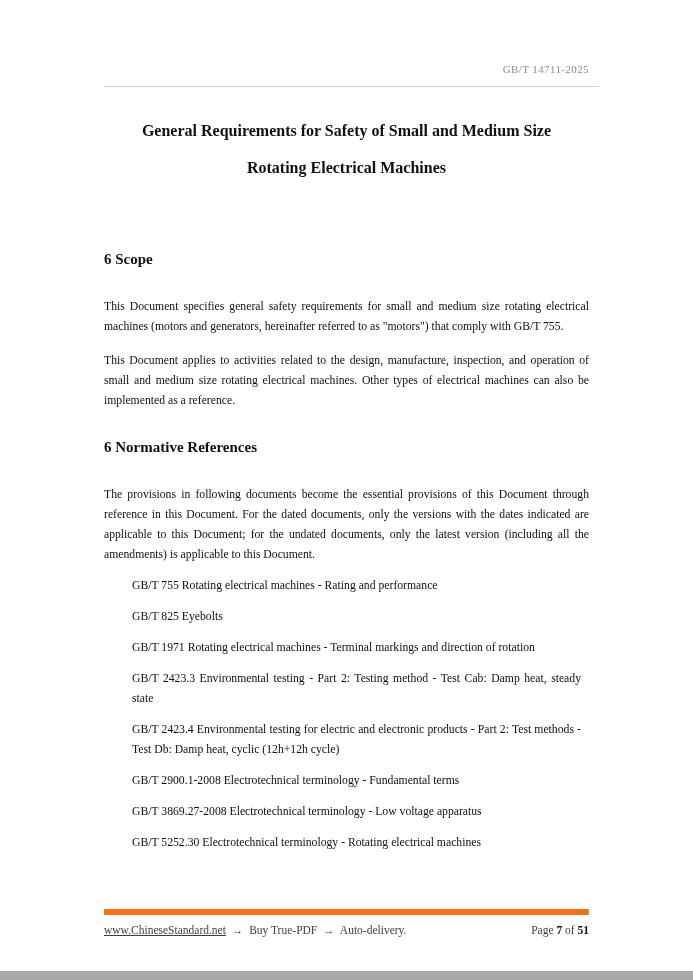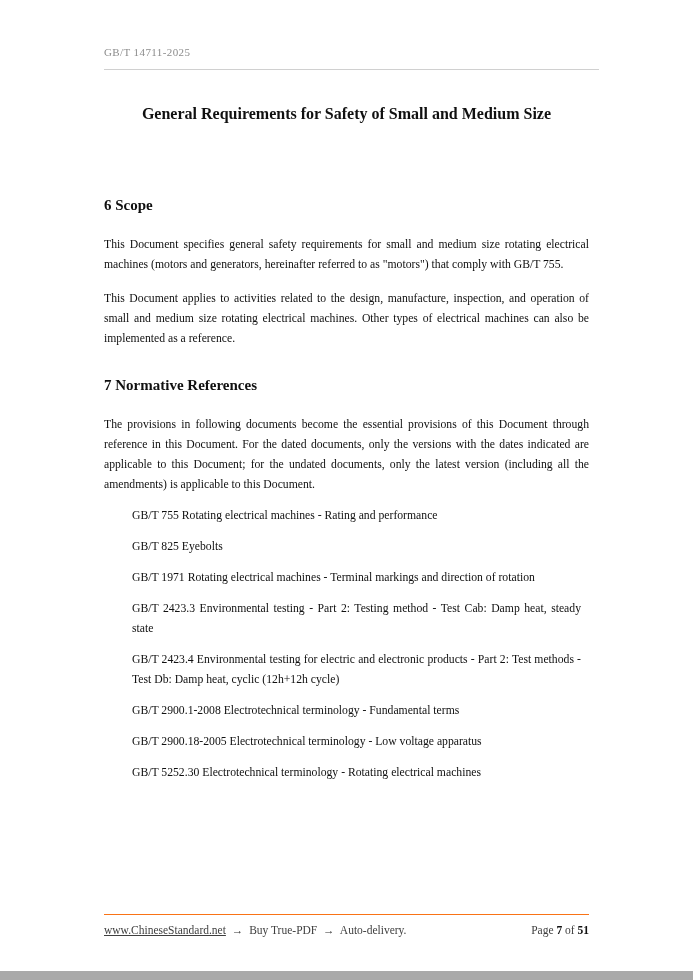--- a/index.html
+++ b/index.html
@@ -9,22 +9,22 @@
     height: 980px;
     margin: 0 auto;
     background: #ffffff;
     overflow: hidden;
     font-family: "Liberation Serif", serif;
     color: #101010;
   }
   .content { padding: 0 104px; }
 
   .std-code {
-    padding-top: 46px;
-    text-align: left;
+    padding-top: 63px;
+    text-align: right;
     font-size: 11px;
     letter-spacing: 0.4px;
     color: #8c8c8c;
   }
   .head-rule {
     margin: 11px auto 0;
     width: 495px;
     height: 0;
     border-top: 1px solid #d0d0d0;
   }
@@ -46,36 +46,36 @@
   }
   #scope-heading     { margin-top: 70px; }
   #normative-heading { margin-top: 26px; }
 
   .para {
     font-size: 11.7px;
     line-height: 20px;
     text-align: justify;
     margin: 14px 0 0 0;
   }
-  .para.first-after-heading { margin-top: 20px; }
+  .para.first-after-heading { margin-top: 28px; }
 
   .refs { margin-top: 7px; }
   .ref {
     margin: 11px 8px 0 28px;
     font-size: 11.7px;
     line-height: 20px;
     text-align: justify;
   }
 
   .footer {
     position: absolute;
     left: 104px;
     right: 104px;
     bottom: 44px;
-    border-top: 1px solid #f97316;
+    border-top: 6px solid #f97316;
     padding-top: 9px;
     display: flex;
     justify-content: space-between;
     align-items: baseline;
     font-size: 11.5px;
     color: #3e3e3e;
   }
   .footer-left span, .footer-left a { margin-right: 3px; }
   .footer-link {
     color: #3e3e3e;
@@ -94,36 +94,37 @@
 </head>
 <body>
 
 <div class="page">
   <div class="content">
 
     <div class="std-code">GB/T 14711-2025</div>
     <div class="head-rule"></div>
 
     <div class="title-line first">General Requirements for Safety of Small and Medium Size</div>
+    <div class="title-line second">Rotating Electrical Machines</div>
 
     <h2 class="section" id="scope-heading">6 Scope</h2>
     <p class="para first-after-heading">This Document specifies general safety requirements for small and medium size rotating electrical machines (motors and generators, hereinafter referred to as "motors") that comply with GB/T 755.</p>
     <p class="para">This Document applies to activities related to the design, manufacture, inspection, and operation of small and medium size rotating electrical machines. Other types of electrical machines can also be implemented as a reference.</p>
 
-    <h2 class="section" id="normative-heading">7 Normative References</h2>
+    <h2 class="section" id="normative-heading">6 Normative References</h2>
     <p class="para first-after-heading">The provisions in following documents become the essential provisions of this Document through reference in this Document. For the dated documents, only the versions with the dates indicated are applicable to this Document; for the undated documents, only the latest version (including all the amendments) is applicable to this Document.</p>
 
     <div class="refs">
       <p class="ref">GB/T 755 Rotating electrical machines - Rating and performance</p>
       <p class="ref">GB/T 825 Eyebolts</p>
       <p class="ref">GB/T 1971 Rotating electrical machines - Terminal markings and direction of rotation</p>
       <p class="ref">GB/T 2423.3 Environmental testing - Part 2: Testing method - Test Cab: Damp heat, steady state</p>
       <p class="ref">GB/T 2423.4 Environmental testing for electric and electronic products - Part 2: Test methods - Test Db: Damp heat, cyclic (12h+12h cycle)</p>
       <p class="ref">GB/T 2900.1-2008 Electrotechnical terminology - Fundamental terms</p>
-      <p class="ref">GB/T 2900.18-2005 Electrotechnical terminology - Low voltage apparatus</p>
+      <p class="ref">GB/T 3869.27-2008 Electrotechnical terminology - Low voltage apparatus</p>
       <p class="ref">GB/T 5252.30 Electrotechnical terminology - Rotating electrical machines</p>
     </div>
 
   </div>
 
   <div class="footer">
     <div class="footer-left">
       <a class="footer-link" href="#">www.ChineseStandard.net</a>
       <span class="arrow">→</span>
       <span>Buy True-PDF</span>

